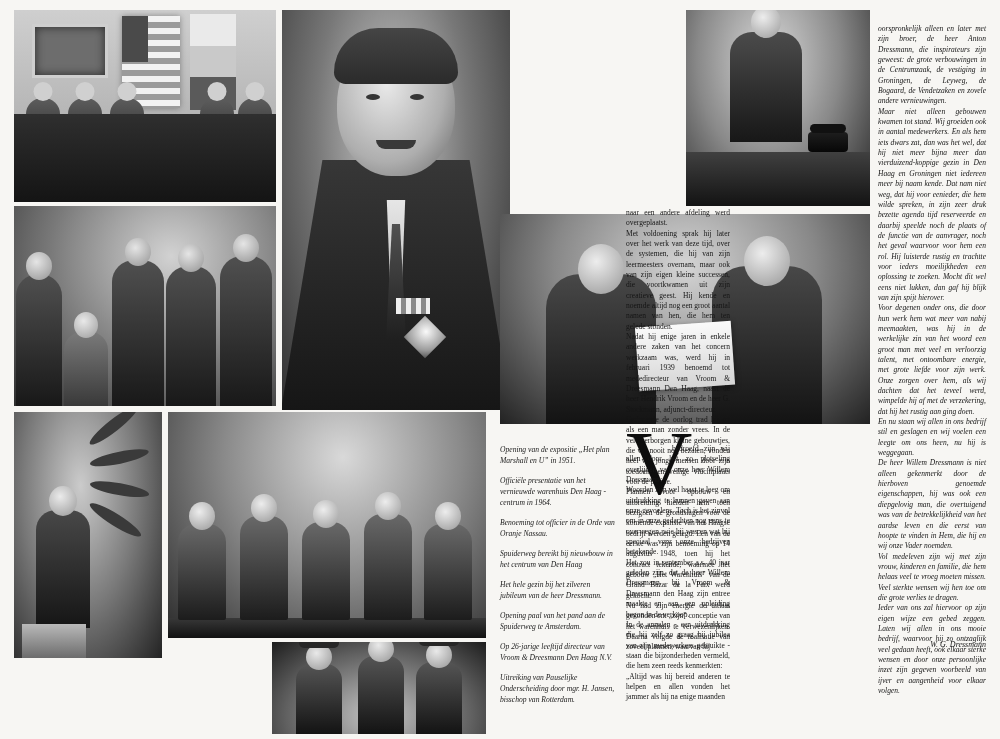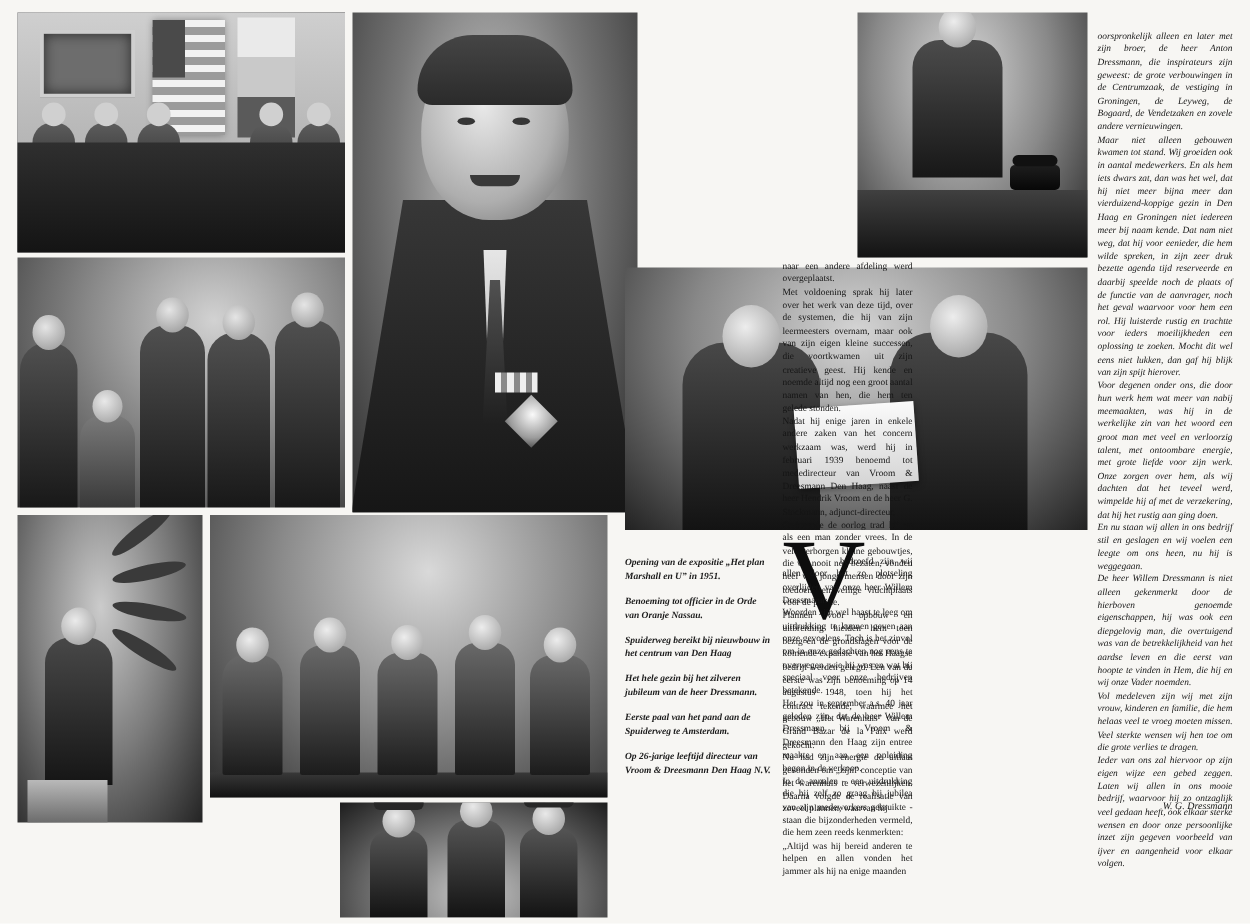--- a/index.html
+++ b/index.html
@@ -273,21 +273,20 @@
   }
 
   
   .caption-col {
     position: absolute;
     left: 500px; top: 444px; width: 118px;
     font-style: italic;
     font-size: 7.6px;
     line-height: 1.45;
     color: #1a1a1a;
-    font-weight: bold;
   }
   .caption-col p { margin: 0 0 9px 0; }
 
   .col {
     position: absolute;
     font-size: 7.5px;
     line-height: 1.38;
     text-align: justify;
     color: #151515;
   }
@@ -420,25 +419,27 @@
   </div>
 
   <div class="photo" id="photo-document">
     <div class="m" style="left:46px;"></div>
     <div class="m" style="left:212px; height:158px;"></div>
     <div class="paper"></div>
   </div>
 
   <div class="caption-col">
     <p>Opening van de expositie „Het plan Marshall en U” in 1951.</p>
+    <p>Officiële presentatie van het vernieuwde warenhuis Den Haag - centrum in 1964.</p>
     <p>Benoeming tot officier in de Orde van Oranje Nassau.</p>
     <p>Spuiderweg bereikt bij nieuwbouw in het centrum van Den Haag</p>
     <p>Het hele gezin bij het zilveren jubileum van de heer Dressmann.</p>
-    <p>Eerste paal van het pand aan de Spuiderweg te Amsterdam.</p>
+    <p>Opening paal van het pand aan de Spuiderweg te Amsterdam.</p>
     <p>Op 26-jarige leeftijd directeur van Vroom &amp; Dreesmann Den Haag N.V.</p>
+    <p>Uitreiking van Pauselijke Onderscheiding door mgr. H. Jansen, bisschop van Rotterdam.</p>
   </div>
 
   <div class="col" id="col-1">
     <p style="white-space:pre-line">naar een andere afdeling werd overgeplaatst.
 Met voldoening sprak hij later over het werk van deze tijd, over de systemen, die hij van zijn leermeesters overnam, maar ook van zijn eigen kleine successen, die voortkwamen uit zijn creatieve geest. Hij kende en noemde altijd nog een groot aantal namen van hen, die hem ten gelede stonden.
 Nadat hij enige jaren in enkele andere zaken van het concern werkzaam was, werd hij in februari 1939 benoemd tot mededirecteur van Vroom &amp; Dreesmann Den Haag, naast de heer Hendrik Vroom en de heer G. Stockmann, adjunct-directeur.
 Gedurende de oorlog trad hij op als een man zonder vrees. In de vele verborgen kleine gebouwtjes, die wij nooit nog bezaten, vonden heel wat jonge mensen door zijn toedoen een veilige vluchtplaats voor de politie.
 Plannen voor opbouw en uitbreiding hielden hem toen bezig en de grondslagen voor de komende expansie van het Haagse bedrijf werden gelegd. Een van de eerste was zijn benoeming op 14 augustus 1948, toen hij het contract tekende, waarmee het gebouw „Het Warenhuis” van de Grand Bazar de la Paix werd gekocht.
 Nu had zijn energie de uitlaat gevonden om „zijn” conceptie van het warenhuis te verwezenlijken. Daarna volgde de realisatie van zoveel plannen, waarvan hij</p>
   </div>

